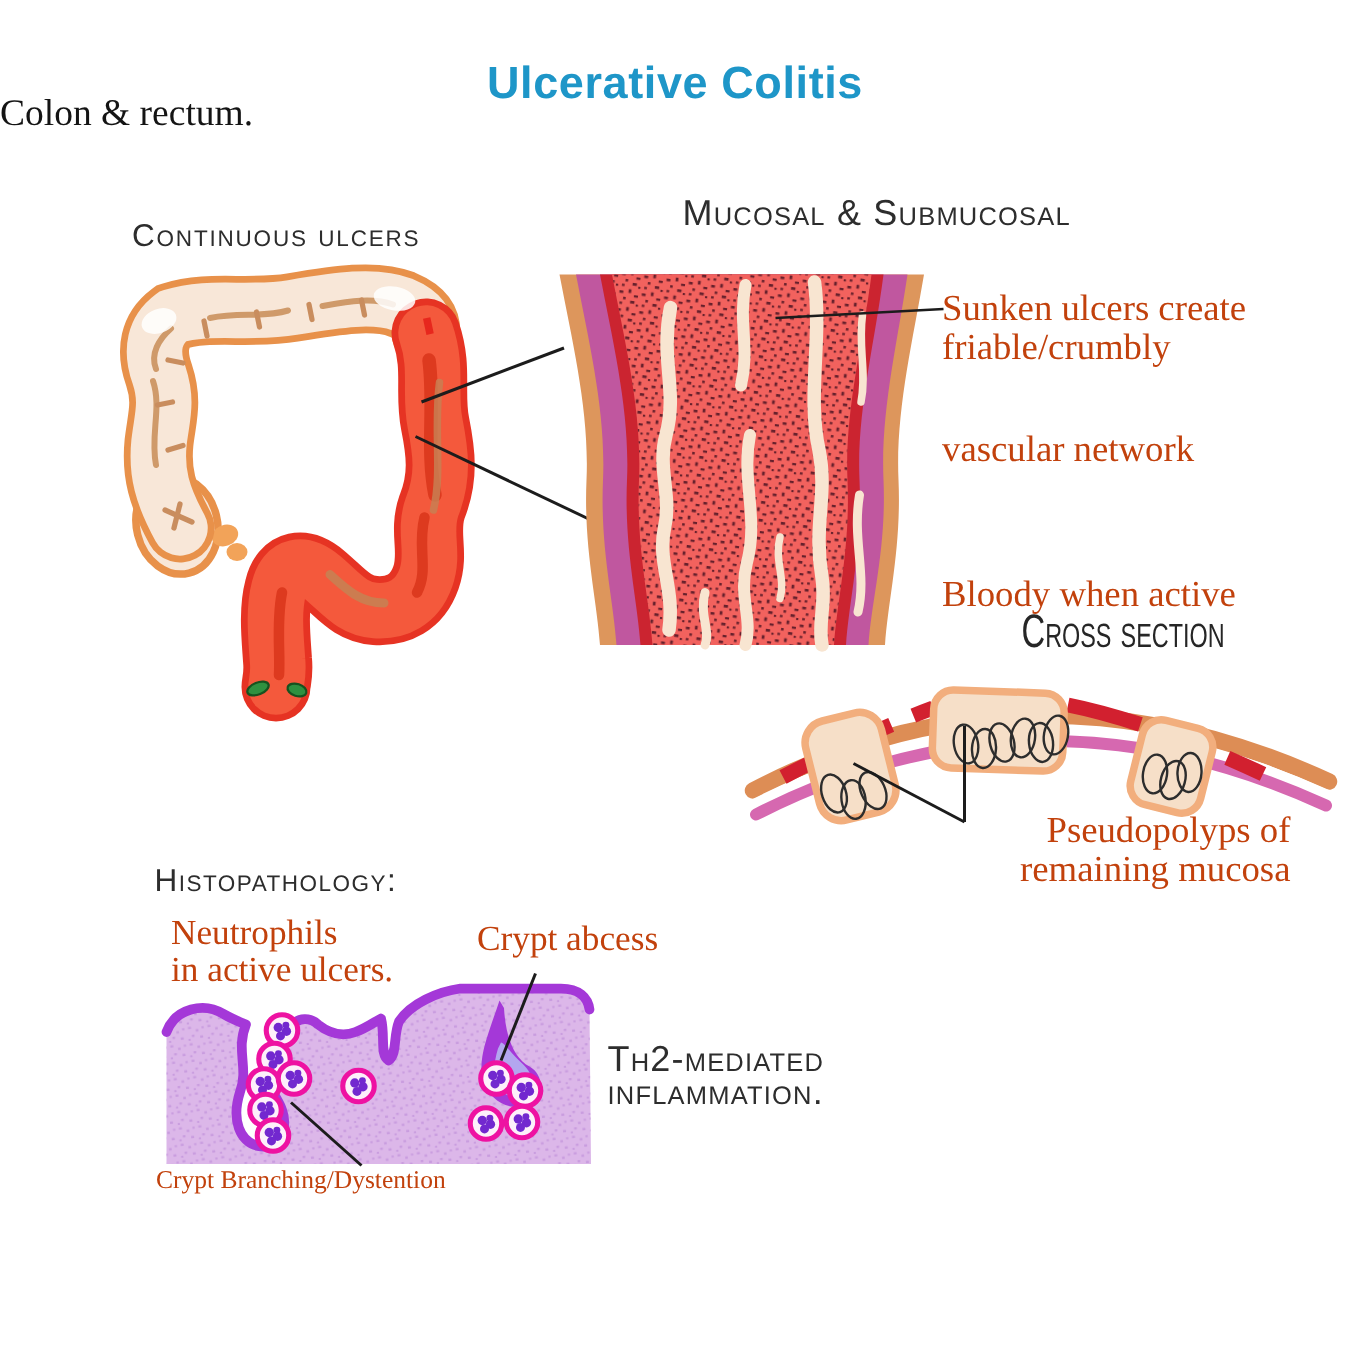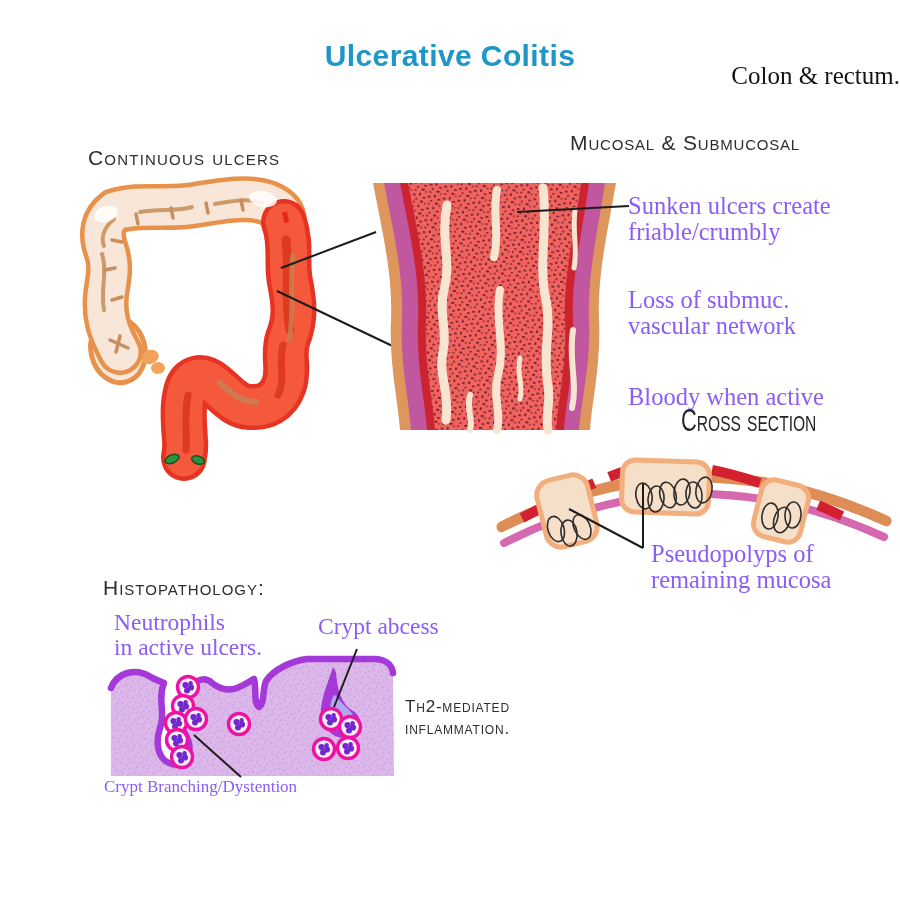--- a/index.html
+++ b/index.html
@@ -8,47 +8,47 @@
     font-family:"Liberation Sans",sans-serif;
   }
   .abs{position:absolute;}
   #art{position:absolute;left:0;top:0;}
   .title{
     left:0;right:0;top:26px;text-align:center;
     font-family:"Liberation Sans",sans-serif;font-weight:700;font-size:30px;
     letter-spacing:.4px;color:#1e96c8;margin-top:13px;
   }
   .subtitle{
-    left:0;right:0;top:62px;text-align:right;
+    left:0;right:0;top:62px;text-align:left;
     font-family:"Liberation Serif",serif;font-size:25px;color:#141414;
   }
   .sc{
     font-family:"Liberation Sans",sans-serif;font-variant:small-caps;
     color:#2d2d2d;font-weight:500;
   }
   .serif{
-    font-family:"Liberation Serif",serif;color:#8b5cf6;line-height:1.05;
+    font-family:"Liberation Serif",serif;color:#c2410c;line-height:1.05;
   }
   .serif span{display:block;}
   .sc span{display:block;}
   #lbl-continuous{left:88px;top:146px;font-size:21px;letter-spacing:1.2px;}
-  #lbl-mucosal{left:455px;top:131px;width:345px;text-align:right;font-size:21px;letter-spacing:.8px;line-height:23px;}
+  #lbl-mucosal{left:455px;top:131px;width:345px;text-align:left;font-size:24px;letter-spacing:.8px;line-height:23px;}
   #ann-sunken{left:628px;top:193px;font-size:24.5px;}
   #ann-vascular{left:628px;top:287px;font-size:24.5px;}
   #ann-bloody{left:628px;top:352px;font-size:24.5px;margin-top:32px;}
   #lbl-cross{
     left:681px;top:403px;font-family:"Liberation Sans",sans-serif;
     font-variant:small-caps;font-weight:500;font-size:28px;color:#262626;
     transform:scale(.78,1.12);transform-origin:left top;white-space:nowrap;
   }
-  #lbl-pseudo{left:651px;top:541px;font-size:24.5px;}
+  #lbl-pseudo{left:680px;top:541px;font-size:24.5px;text-align:right;}
   #lbl-histo{left:103px;top:576px;font-size:21px;letter-spacing:1px;}
   #lbl-neut{left:114px;top:610px;font-size:23.5px;}
   #lbl-abcess{left:318px;top:614px;font-size:23.5px;white-space:nowrap;}
-  #lbl-th2{left:405px;top:696px;font-size:17px;letter-spacing:.8px;line-height:22px;}
+  #lbl-th2{left:405px;top:696px;font-size:24px;letter-spacing:.8px;line-height:22px;}
   #lbl-branch{left:104px;top:778px;font-size:17px;white-space:nowrap;}
 </style>
 </head>
 <body>
 
 <svg id="art" width="900" height="900" viewBox="0 0 900 900">
   <defs>
     <pattern id="speckRed" width="15" height="12" patternUnits="userSpaceOnUse" patternTransform="rotate(8)">
       <rect x="1" y="2" width="2.6" height="1.7" fill="#43101f"></rect>
       <rect x="7" y="0.5" width="1.8" height="2.5" fill="#43101f"></rect>
@@ -214,21 +214,20 @@
 <div class="abs sc" id="lbl-mucosal">
   <span>Mucosal &amp; Submucosal</span>
 </div>
 
 <div class="abs serif" id="ann-sunken">
   <span>Sunken ulcers create</span>
   <span>friable/crumbly</span>
 </div>
 
 <div class="abs serif" id="ann-vascular">
-  <span>Loss of submuc.</span>
   <span>vascular network</span>
 </div>
 
 <div class="abs serif" id="ann-bloody">
   <span>Bloody when active</span>
 </div>
 
 <div class="abs" id="lbl-cross">Cross section</div>
 
 <div class="abs serif" id="lbl-pseudo">

